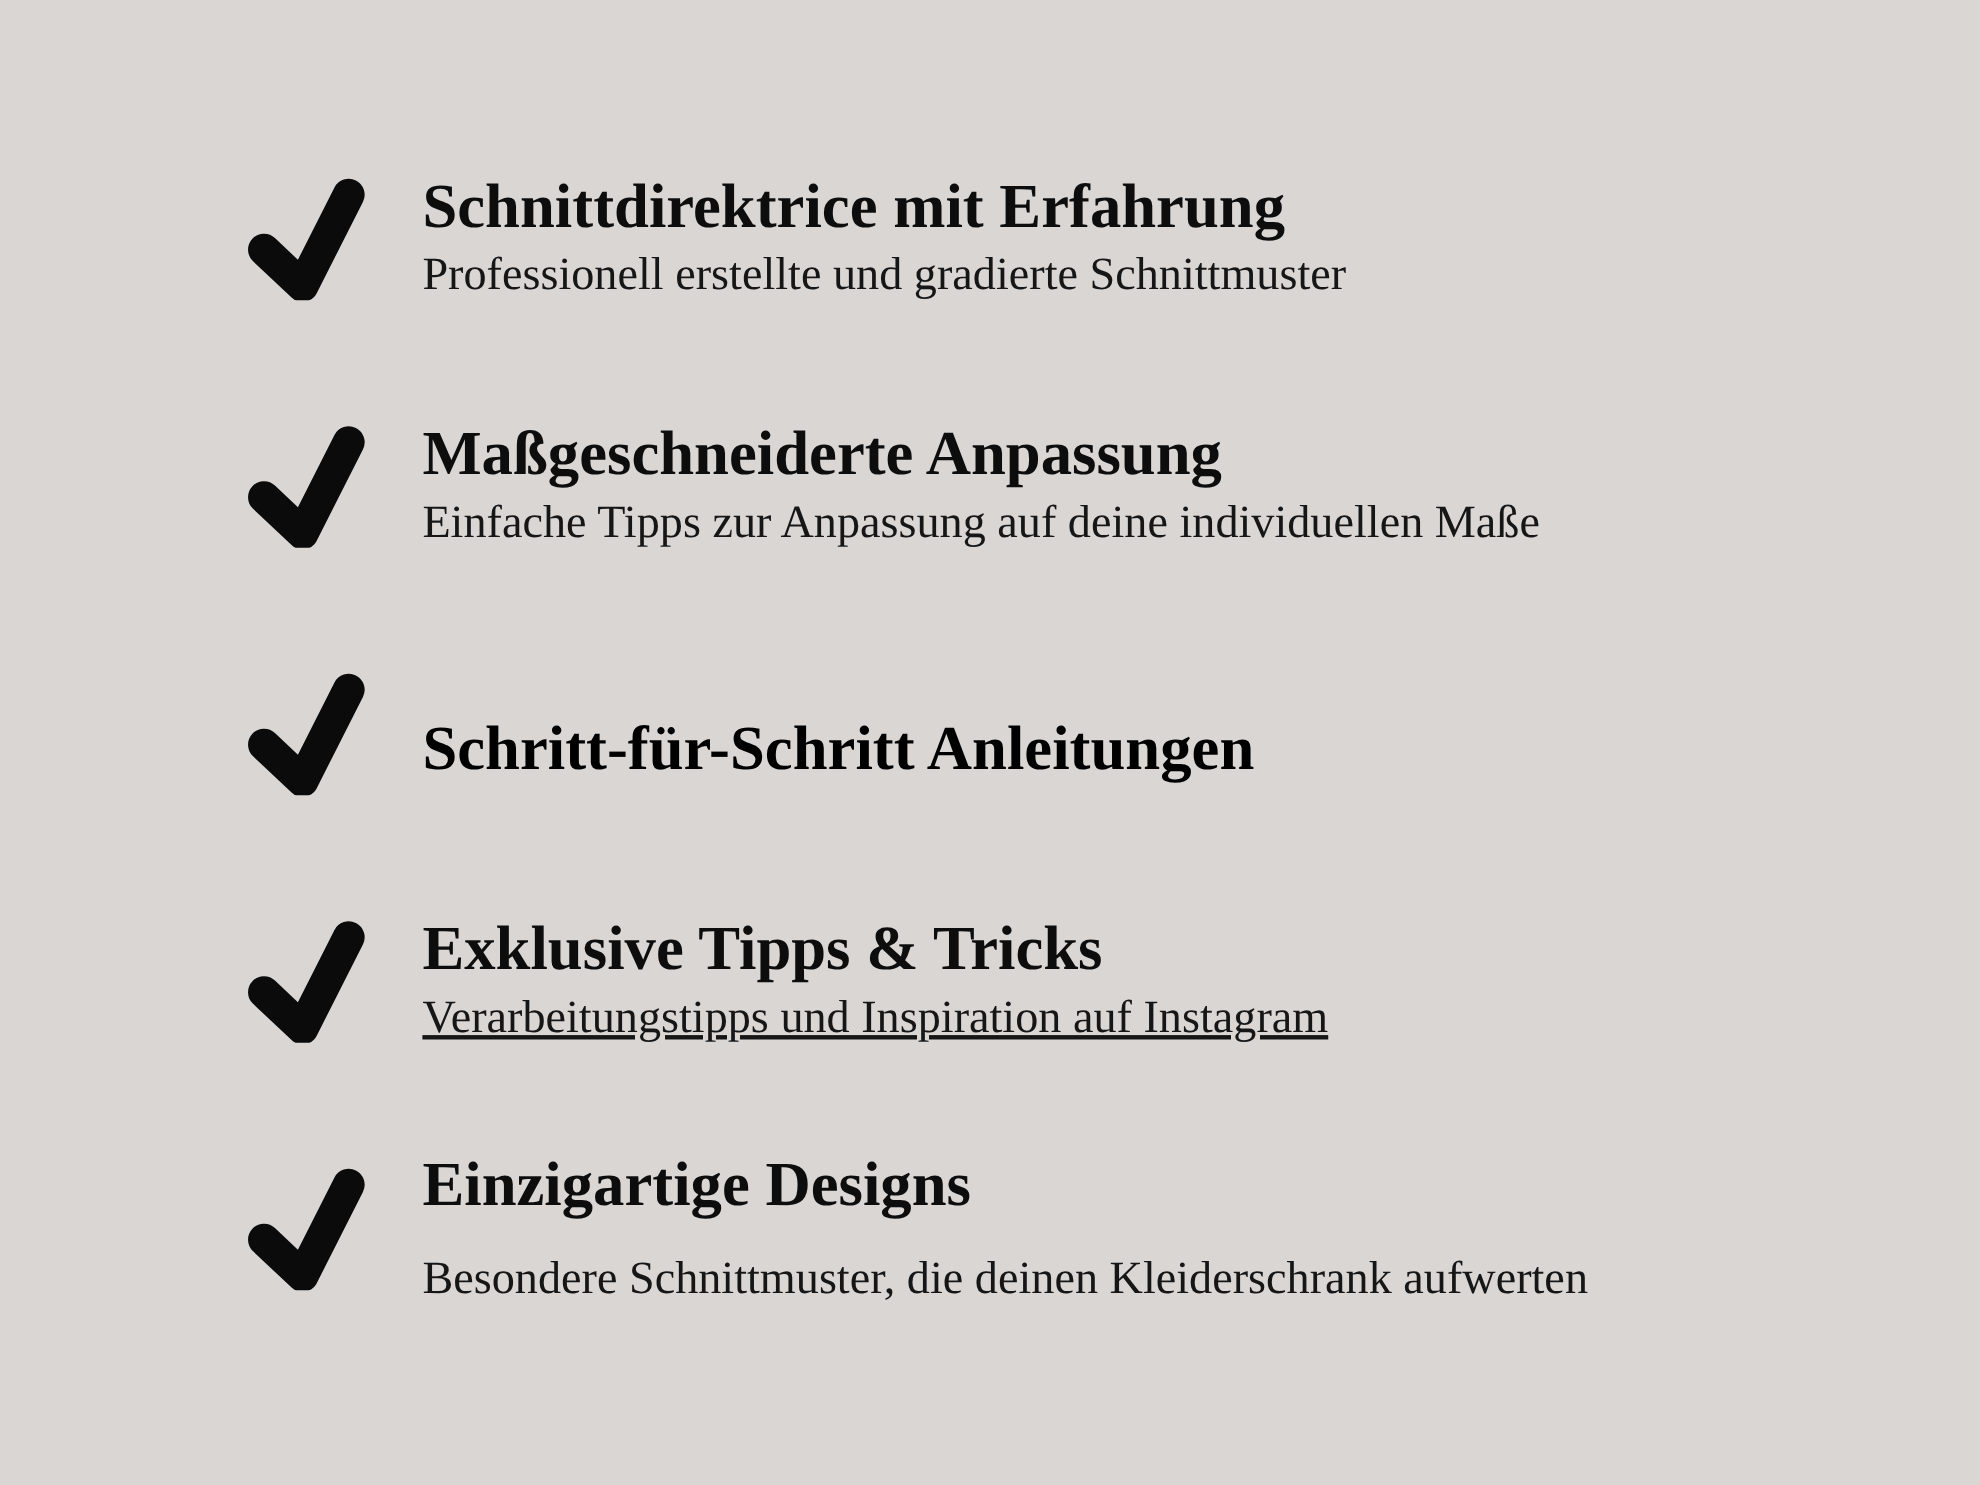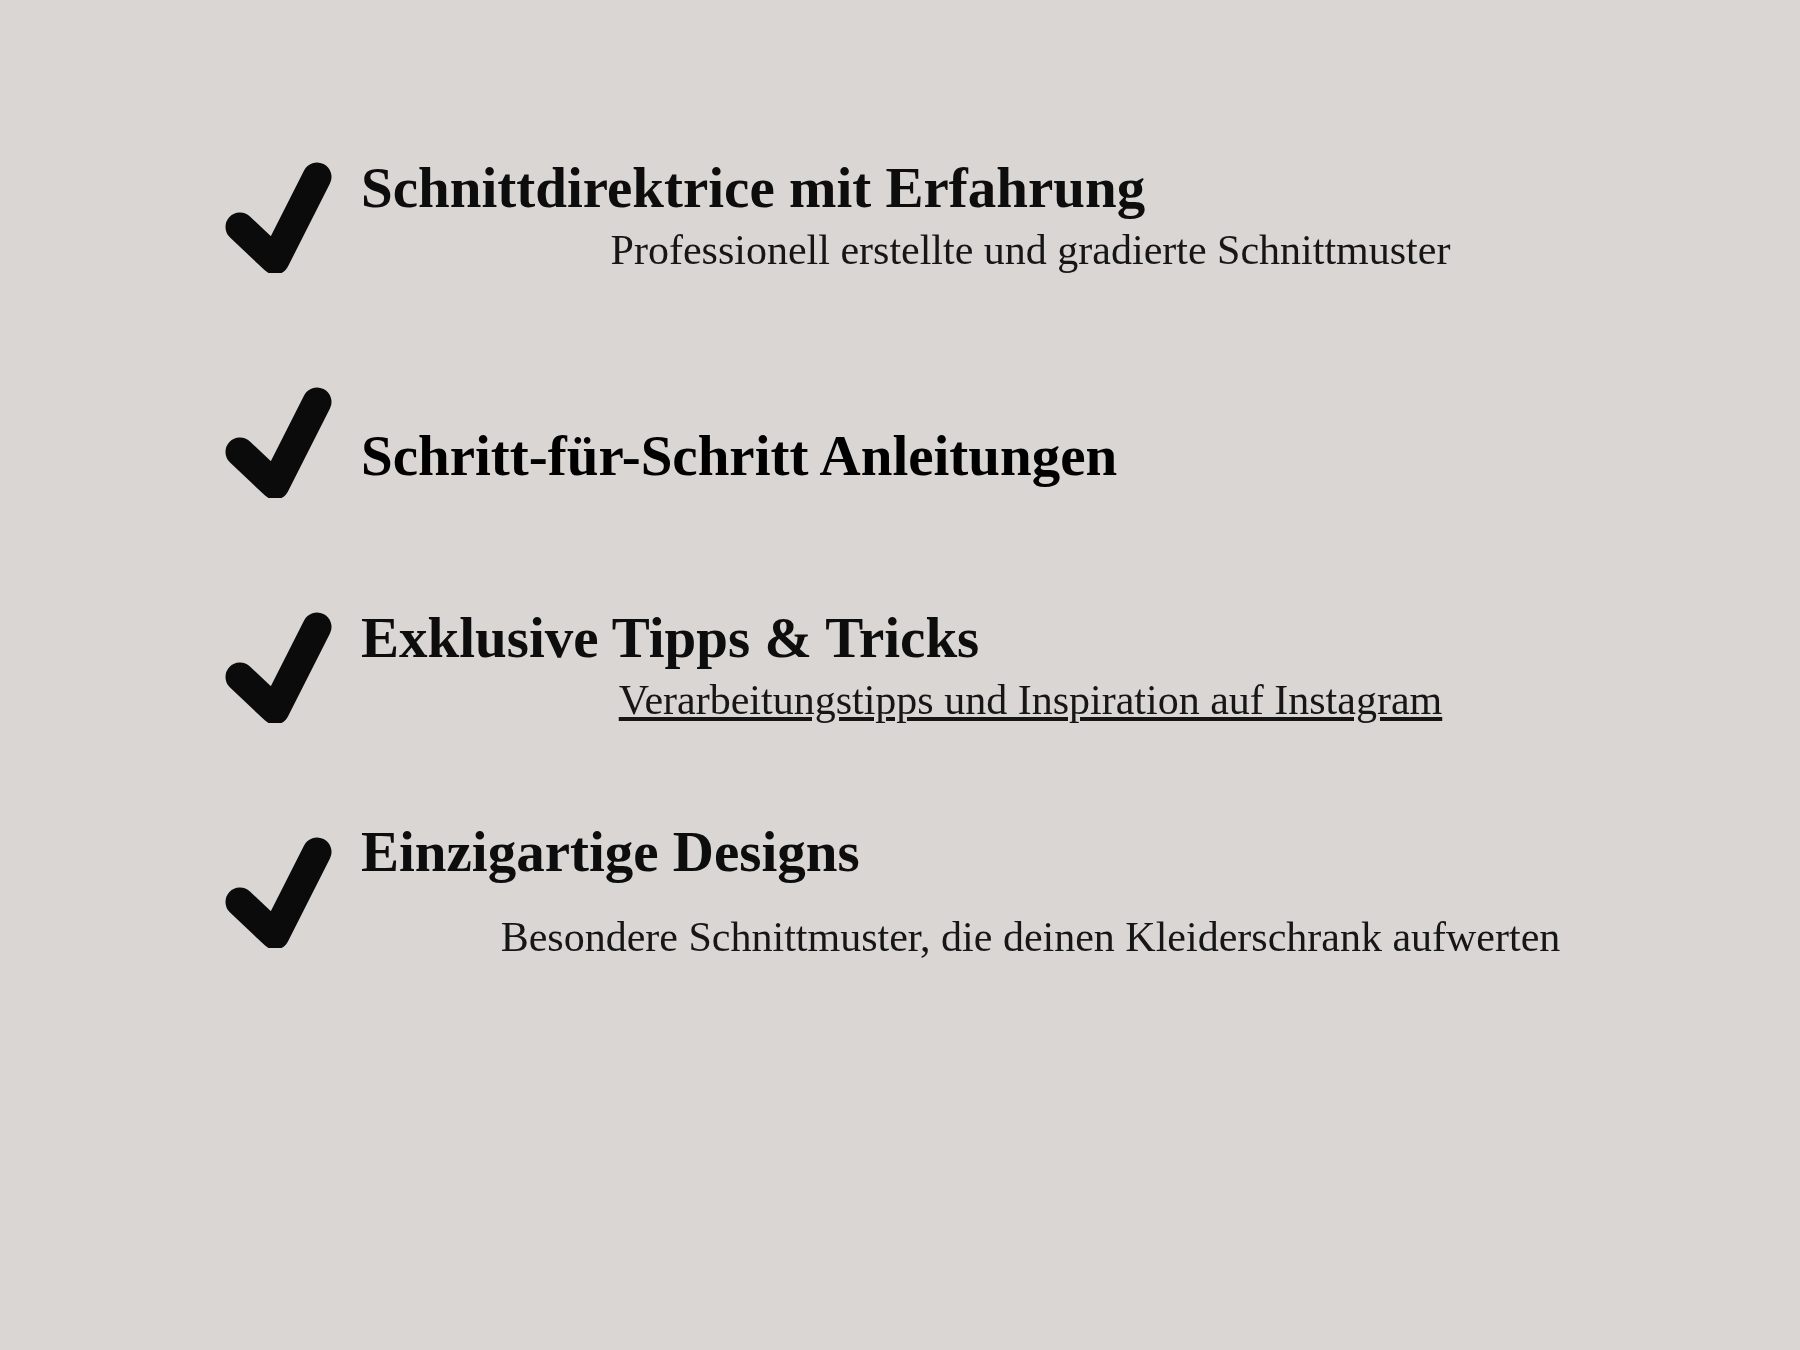--- a/index.html
+++ b/index.html
@@ -19,21 +19,21 @@
   }
   .checklist {
     position: absolute;
     top: 156px;
     left: 222px;
     right: 100px;
   }
   .item {
     display: flex;
     align-items: center;
-    gap: 27px;
+    gap: 50px;
     height: 122px;
     margin-bottom: 103px;
   }
   .check {
     flex: 0 0 auto;
     width: 112px;
     height: 112px;
   }
   .check svg {
     display: block;
@@ -50,41 +50,51 @@
     line-height: 1.08;
     letter-spacing: 0px;
     white-space: nowrap;
   }
   .item-desc {
     font-weight: normal;
     font-size: 42px;
     line-height: 1.25;
     margin-top: 5px;
     white-space: nowrap;
-    text-align: center;
   }
 </style>
 </head>
 <body style="background: rgb(217, 214, 212);">
 
 <div class="canvas">
   <div class="checklist">
 
     <div class="item">
       <span class="check">
         <svg viewBox="0 0 112 112" xmlns="http://www.w3.org/2000/svg">
           <path d="M18 66 L53 99 L95 16" fill="none" stroke="#0b0b0b" stroke-width="29" stroke-linecap="round" stroke-linejoin="round"></path>
         </svg>
       </span>
       <div class="text-block">
         <div class="item-title" style="color: rgb(13, 13, 13);">Schnittdirektrice mit Erfahrung</div>
         <div class="item-desc" style="color: rgb(22, 22, 22);">Professionell erstellte und gradierte Schnittmuster</div>
       </div>
     </div>
 
+    <div class="item">
+      <span class="check">
+        <svg viewBox="0 0 112 112" xmlns="http://www.w3.org/2000/svg">
+          <path d="M18 66 L53 99 L95 16" fill="none" stroke="#0b0b0b" stroke-width="29" stroke-linecap="round" stroke-linejoin="round"></path>
+        </svg>
+      </span>
+      <div class="text-block">
+        <div class="item-title" style="color: rgb(13, 13, 13);">Maßgeschneiderte Anpassung</div>
+        <div class="item-desc" style="color: rgb(22, 22, 22);">Einfache Tipps zur Anpassung auf deine individuellen Maße</div>
+      </div>
+    </div>
 
     <div class="item">
       <span class="check">
         <svg viewBox="0 0 112 112" xmlns="http://www.w3.org/2000/svg">
           <path d="M18 66 L53 99 L95 16" fill="none" stroke="#0b0b0b" stroke-width="29" stroke-linecap="round" stroke-linejoin="round"></path>
         </svg>
       </span>
       <div class="text-block">
         <div class="item-title" style="color: #000000; margin-top: 28px;">Schritt-für-Schritt Anleitungen</div>
       </div>

